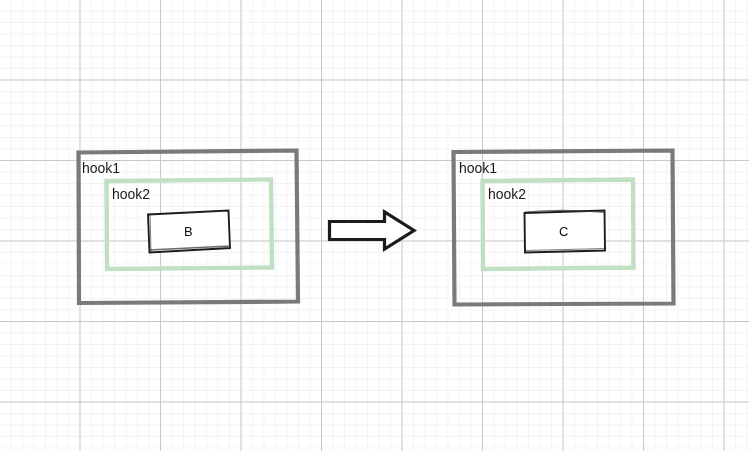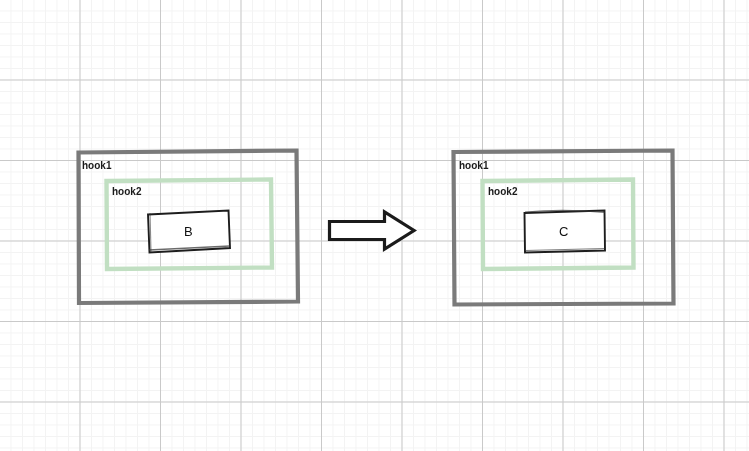--- a/index.html
+++ b/index.html
@@ -29,22 +29,22 @@
   #vector-layer {
     position: absolute;
     left: 0;
     top: 0;
     width: 749px;
     height: 451px;
   }
   .label-text {
     position: absolute;
     font-family: "Liberation Sans", sans-serif;
-    font-weight: bold;
-    font-size: 10px;
+    font-weight: normal;
+    font-size: 14px;
     color: #1a1a1a;
     white-space: nowrap;
     line-height: 1;
   }
   .node-text {
     position: absolute;
     font-family: "Liberation Sans", sans-serif;
     font-weight: normal;
     font-size: 13px;
     color: #111111;

